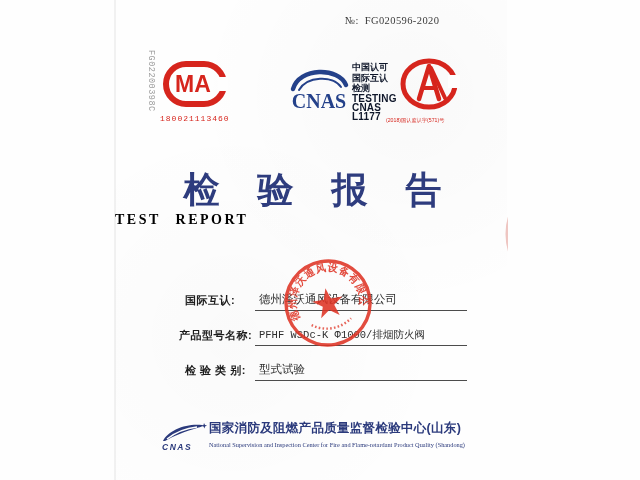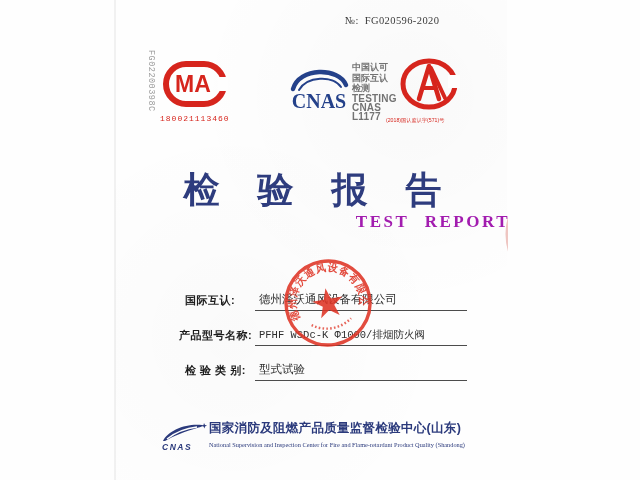--- a/index.html
+++ b/index.html
@@ -18,30 +18,30 @@
       radial-gradient(circle at 30% 70%, rgba(0,0,0,0.014), transparent 50%);
     pointer-events:none;}
   
   .report-no{left:345px;top:15px;font-family:Liberation Serif, serif;font-size:10.5px;color:#3b3b3b;letter-spacing:.4px;white-space:nowrap;}
   .report-no .no-label{margin-right:6px;}
   
   .film-code{left:146px;top:50px;height:80px;writing-mode:vertical-rl;text-orientation:mixed;
     font-family:"Liberation Mono",monospace;font-size:8.5px;color:#9d9d9d;letter-spacing:.5px;}
   
   .cma-num{left:160px;top:114px;width:76px;font-family:"Liberation Mono",monospace;font-size:8px;letter-spacing:1px;color:#d6251d;white-space:nowrap;}
-  .cnas-block{left:352px;top:62px;width:60px;color:#737373;}
+  .cnas-block{left:352px;top:62px;width:60px;color:#0f172a;}
   .cnas-block .cn{font-size:9px;line-height:10.5px;font-weight:bold;}
   .cnas-block .en{font-size:10px;line-height:9px;font-weight:bold;letter-spacing:.2px;}
   .cal-caption{left:386px;top:117px;width:140px;font-size:10px;color:#d6251d;
     transform:scale(0.52);transform-origin:left top;white-space:nowrap;}
   
   .title-cn{left:115px;top:166px;width:395px;text-align:center;
     font-size:36px;font-weight:bold;color:#2e3c7e;letter-spacing:14px;text-indent:14px;white-space:nowrap;}
-  .title-en{left:115px;top:212px;width:395px;text-align:right;
-    font-family:"Liberation Serif",serif;font-size:17px;font-weight:bold;color:#a21caf;
+  .title-en{left:115px;top:212px;width:395px;text-align:left;
+    font-family:"Liberation Serif",serif;font-size:14px;font-weight:bold;color:#000000;
     letter-spacing:2.5px;word-spacing:9px;white-space:nowrap;}
   
   .field-label{font-size:11px;font-weight:600;color:#1d1d1d;white-space:nowrap;letter-spacing:.5px;}
   .field-value{font-size:11.5px;color:#2e2e2e;white-space:nowrap;}
   .field-value.mono{font-family:"Liberation Mono",monospace;font-size:10.5px;}
   .underline{height:1px;background:#4c4c4c;}
   .lab1{left:185px;top:293px;} .val1{left:259px;top:292px;} .ul1{left:255px;top:310px;width:212px;}
   .lab2{left:179px;top:328px;} .val2{left:259px;top:328px;} .ul2{left:255px;top:345px;width:212px;}
   .lab3{left:185px;top:363px;text-align:right;} .val3{left:259px;top:362px;} .ul3{left:255px;top:380px;width:212px;}
   

